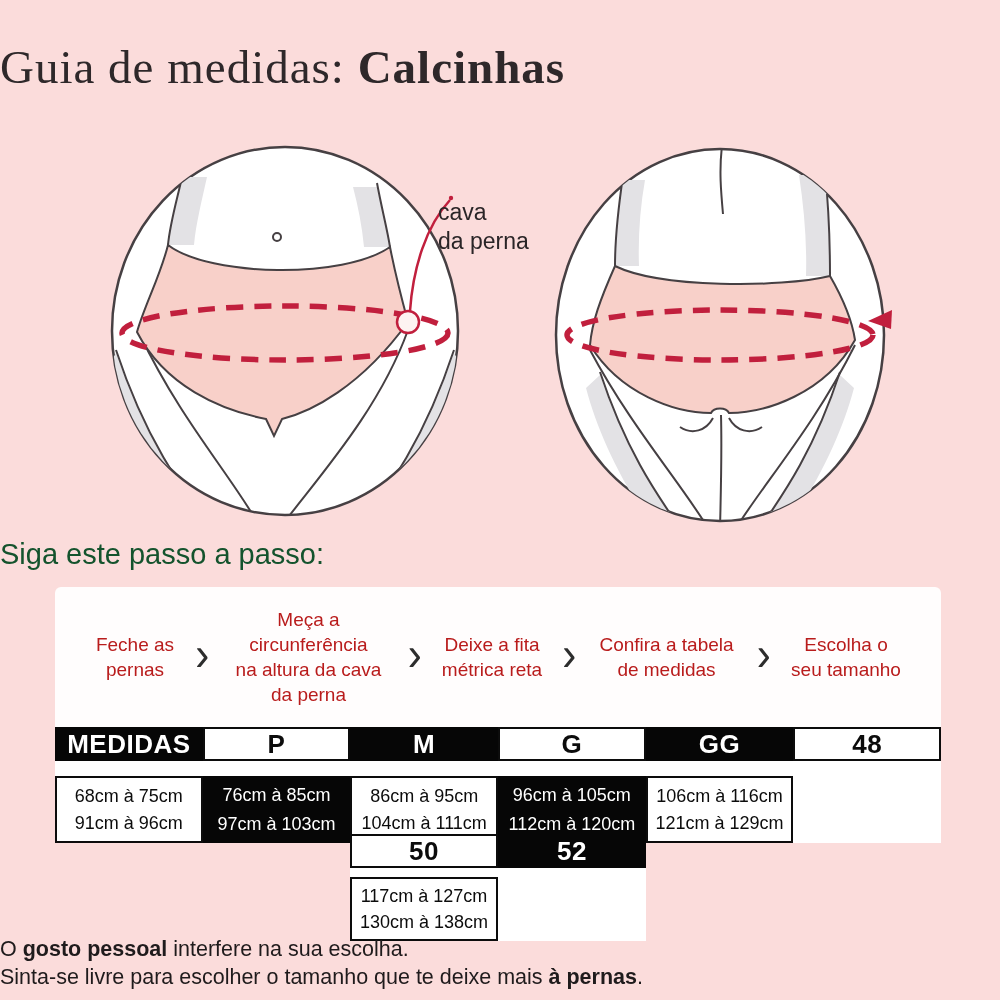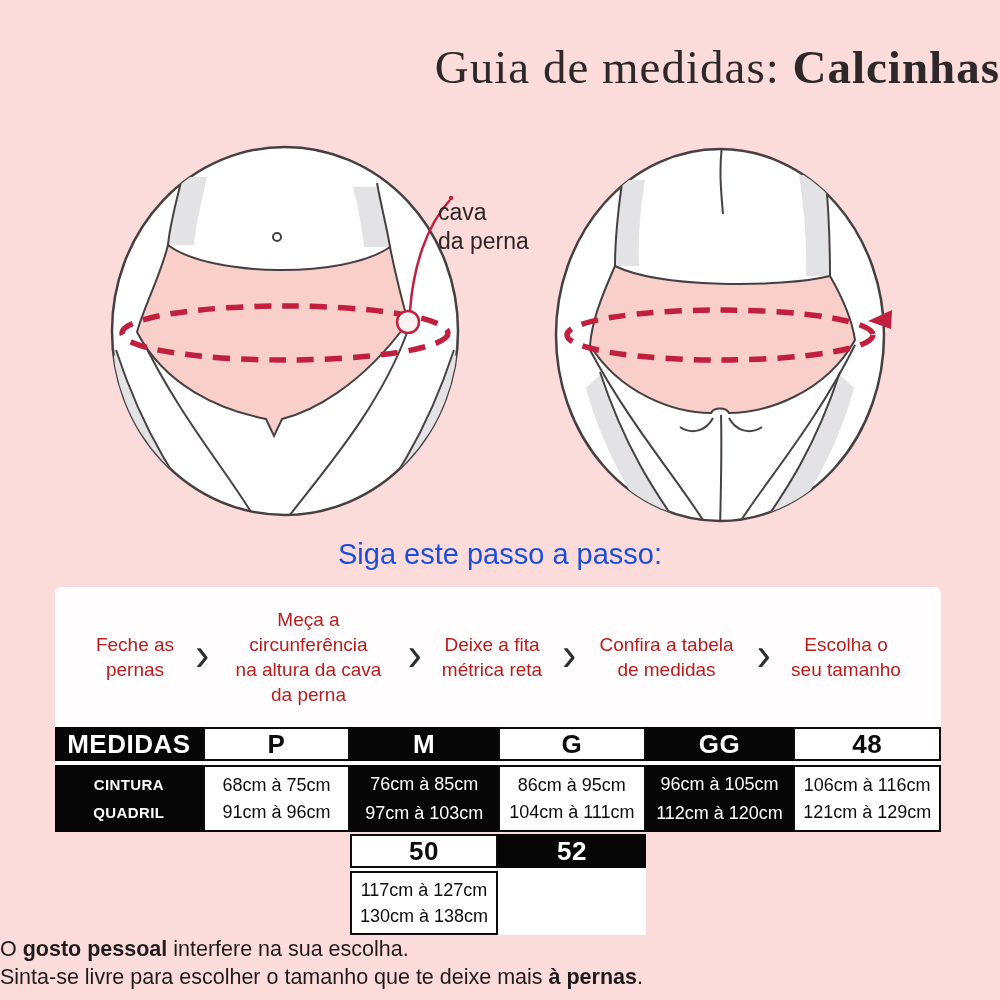--- a/index.html
+++ b/index.html
@@ -5,33 +5,33 @@
   html,body{margin:0;padding:0;}
   body{
     width:1000px;height:1000px;position:relative;overflow:hidden;
     background:#fbdcdb;
     font-family:"Liberation Sans", sans-serif;
     color:#27221f;
   }
   .abs{position:absolute;}
   
   .title{
-    top:40px;left:0;width:1000px;text-align:right;
+    top:40px;left:0;width:1000px;text-align:left;
     font-family:"Liberation Serif", serif;
     font-size:47px;color:#2e282a;letter-spacing:1px;white-space:nowrap;
   }
   .title .bold{font-weight:700;}
   
   .annotation{
     top:198px;left:438px;font-size:23px;line-height:29px;color:#2a2527;
   }
   
   .steps-heading{
-    top:538px;left:0;width:1000px;text-align:center;
-    font-size:29px;color:#1d4ed8;
+    top:538px;left:0;width:1000px;
+    font-size:29px;color:#14532d;
   }
   
   .panel{
     top:587px;left:55px;width:886px;height:140px;background:#fffdfd;
     border-radius:6px 6px 0 0;
     display:flex;align-items:center;justify-content:space-between;
     padding:0 26px;box-sizing:border-box;
   }
   .step{
     font-size:19px;line-height:25px;text-align:center;color:#b91c1c;
@@ -43,26 +43,26 @@
   .step.s4{width:168px;}
   .step.s5{width:138px;}
   .chev{
     font-size:42px;color:#2d2d2d;line-height:1;
     transform:scaleY(1.15);margin-top:-6px;font-weight:400;
   }
   
   .size-table{
     top:727px;left:55px;width:886px;background:#ffffff;
     display:grid;grid-template-columns:repeat(6,1fr);
-    grid-template-rows:34px 67px;row-gap:4px;
+    grid-template-rows:34px 67px;row-gap:15px;
   }
   .sub-table{
     top:834px;left:350px;width:296px;background:#ffffff;
     display:grid;grid-template-columns:repeat(2,1fr);
-    grid-template-rows:34px 64px;row-gap:3px;
+    grid-template-rows:34px 64px;row-gap:9px;
   }
   .cell{
     display:flex;align-items:center;justify-content:center;
     box-sizing:border-box;
   }
   .cell.dark{background:#060606;color:#ffffff;}
   .cell.light{background:#ffffff;color:#0c0c0c;border:2px solid #0c0c0c;}
   .cell.head{font-weight:700;font-size:26px;letter-spacing:.5px;}
   .cell.vals{flex-direction:column;justify-content:space-evenly;font-size:18px;}
   .cell.vals span{display:block;line-height:1;}
@@ -178,24 +178,20 @@
 </div>
 
 <div class="abs size-table">
   <div class="cell head dark">MEDIDAS</div>
   <div class="cell head light">P</div>
   <div class="cell head dark">M</div>
   <div class="cell head light">G</div>
   <div class="cell head dark">GG</div>
   <div class="cell head light">48</div>
 
-  <div class="cell rowlabels dark">
-    <span>CINTURA</span>
-    <span>QUADRIL</span>
-  </div>
   <div class="cell vals light">
     <span>68cm à 75cm</span>
     <span>91cm à 96cm</span>
   </div>
   <div class="cell vals dark">
     <span>76cm à 85cm</span>
     <span>97cm à 103cm</span>
   </div>
   <div class="cell vals light">
     <span>86cm à 95cm</span>

